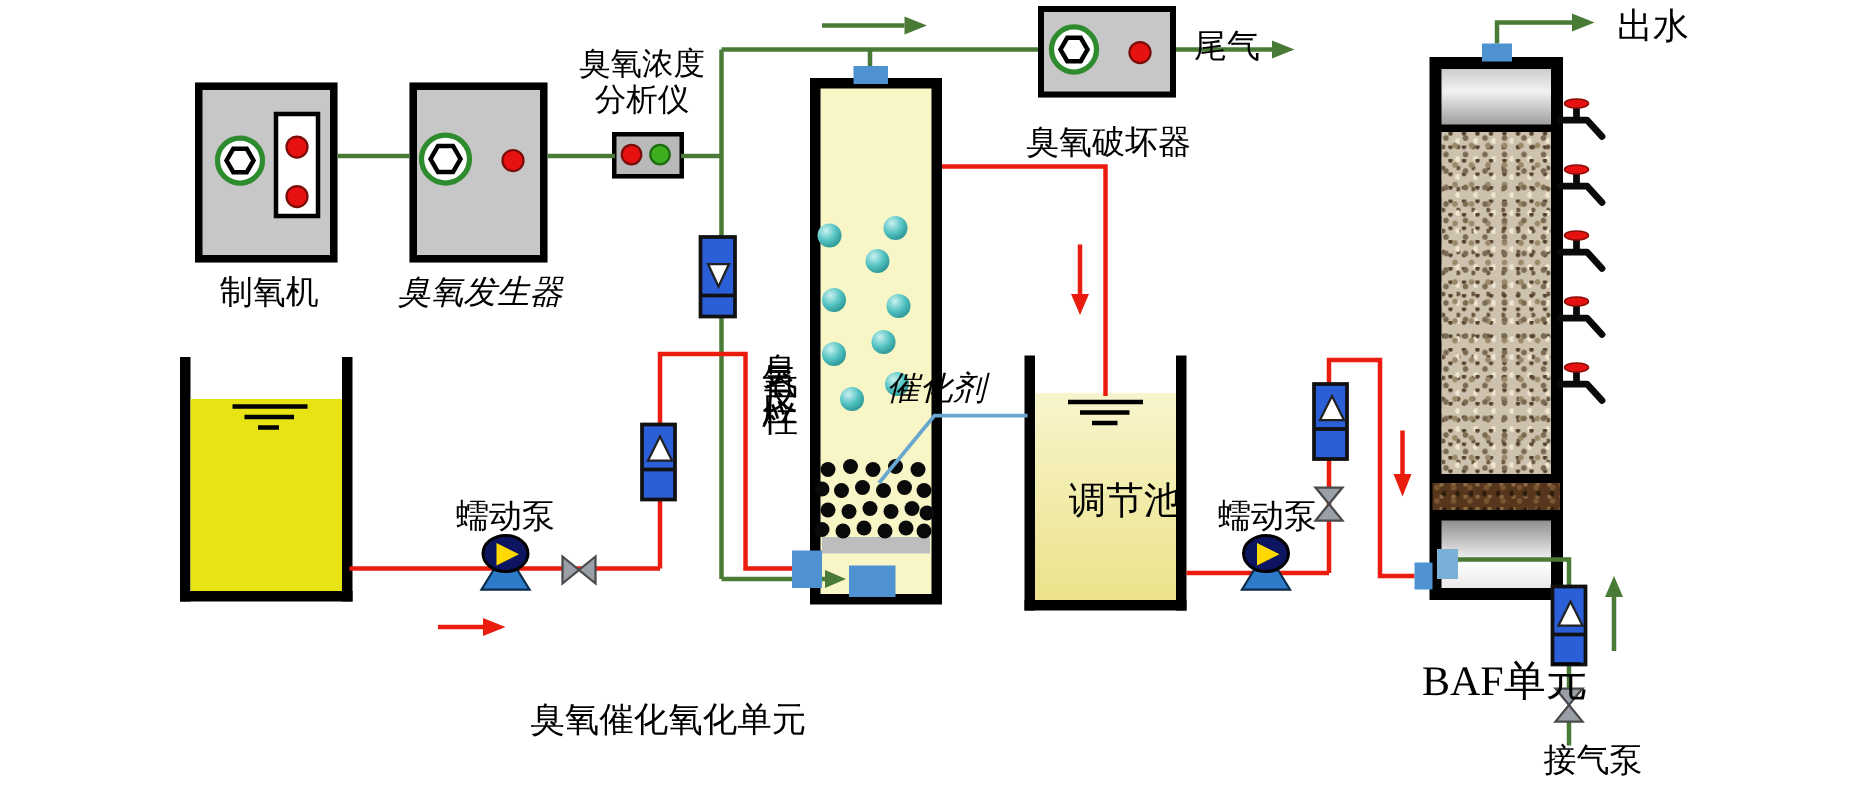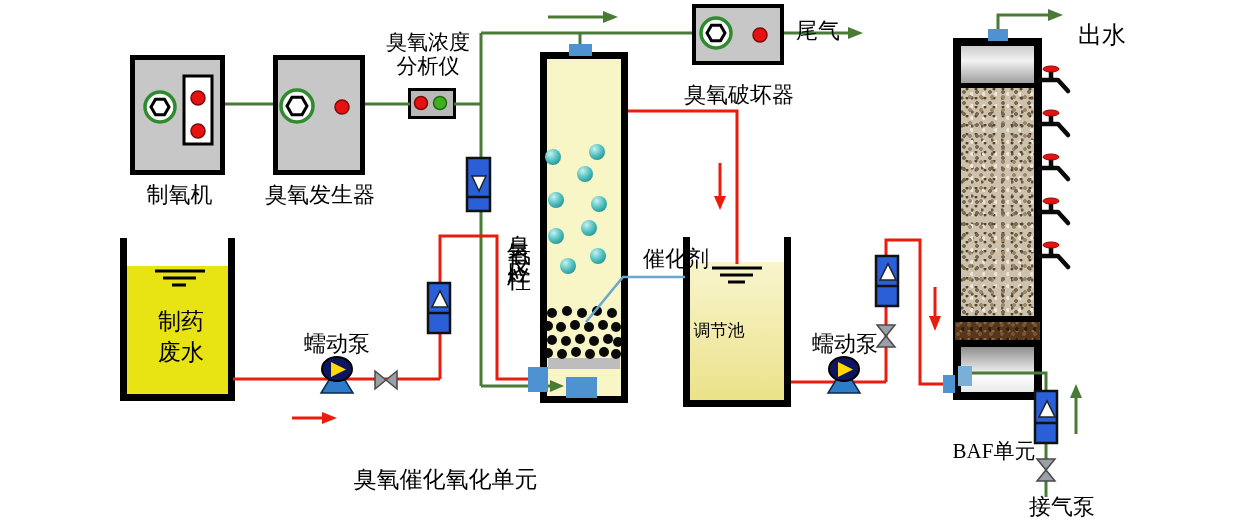--- a/index.html
+++ b/index.html
@@ -243,34 +243,30 @@
         </g>
         <g>
           <polyline points="1040,256 1058,256 1068,267" fill="none" stroke="#0a0a0a" stroke-width="4.5" stroke-linejoin="round" stroke-linecap="round"></polyline>
           <line x1="1051" y1="256" x2="1051" y2="247" stroke="#0a0a0a" stroke-width="4.5"></line>
           <ellipse cx="1051" cy="245" rx="8" ry="3" fill="#e81111" stroke="#8a0f08" stroke-width="1"></ellipse>
         </g>
       </g>
   </svg>
 
   <div class="lbl cn" style="left:132px;top:182px;width:95px;">制氧机</div>
-  <div class="lbl cn" style="left:255px;top:182px;width:130px;">臭氧发生器</div>
+  <div class="lbl cn" style="left:255px;top:182px;width:130px;font-style:italic;">臭氧发生器</div>
   <div class="lbl" style="left:376px;top:30px;width:104px;font-size:21px;">
     <div>臭氧浓度</div>
     <div>分析仪</div>
   </div>
   <div class="lbl cn" style="left:678px;top:82px;width:122px;">臭氧破坏器</div>
   <div class="lbl cn" style="left:790px;top:18px;width:56px;">尾气</div>
   <div class="lbl" style="left:502px;top:146px;width:30px;height:180px;writing-mode:vertical-rl;text-orientation:upright;letter-spacing:8px;font-size:24px;">臭氧反应柱</div>
-  <div class="lbl cn" style="left:636px;top:246px;width:80px;">催化剂</div>
-  <div class="lbl" style="left:146px;top:306px;width:70px;font-size:23px;line-height:1.35;">
-    <div>制药</div>
-    <div>废水</div>
-  </div>
+  <div class="lbl cn" style="left:584px;top:246px;width:80px;font-style:italic;">催化剂</div>
   <div class="lbl cn" style="left:298px;top:331px;width:78px;">蠕动泵</div>
-  <div class="lbl" style="left:679px;top:321px;width:80px;font-size:17px;">调节池</div>
+  <div class="lbl" style="left:710px;top:321px;width:80px;font-size:25px;">调节池</div>
   <div class="lbl cn" style="left:806px;top:331px;width:78px;">蠕动泵</div>
   <div class="lbl cn" style="left:348px;top:467px;width:195px;font-size:23px;">臭氧催化氧化单元</div>
-  <div class="lbl" style="left:1072px;top:22px;width:60px;font-size:24px;">出水</div>
-  <div class="lbl" style="left:948px;top:439px;width:92px;font-size:21px;">BAF单元</div>
+  <div class="lbl" style="left:1072px;top:5px;width:60px;font-size:24px;">出水</div>
+  <div class="lbl" style="left:948px;top:439px;width:92px;font-size:28px;">BAF单元</div>
   <div class="lbl" style="left:1018px;top:494px;width:88px;font-size:22px;">接气泵</div>
 
 </div>
 
 </body></html>

